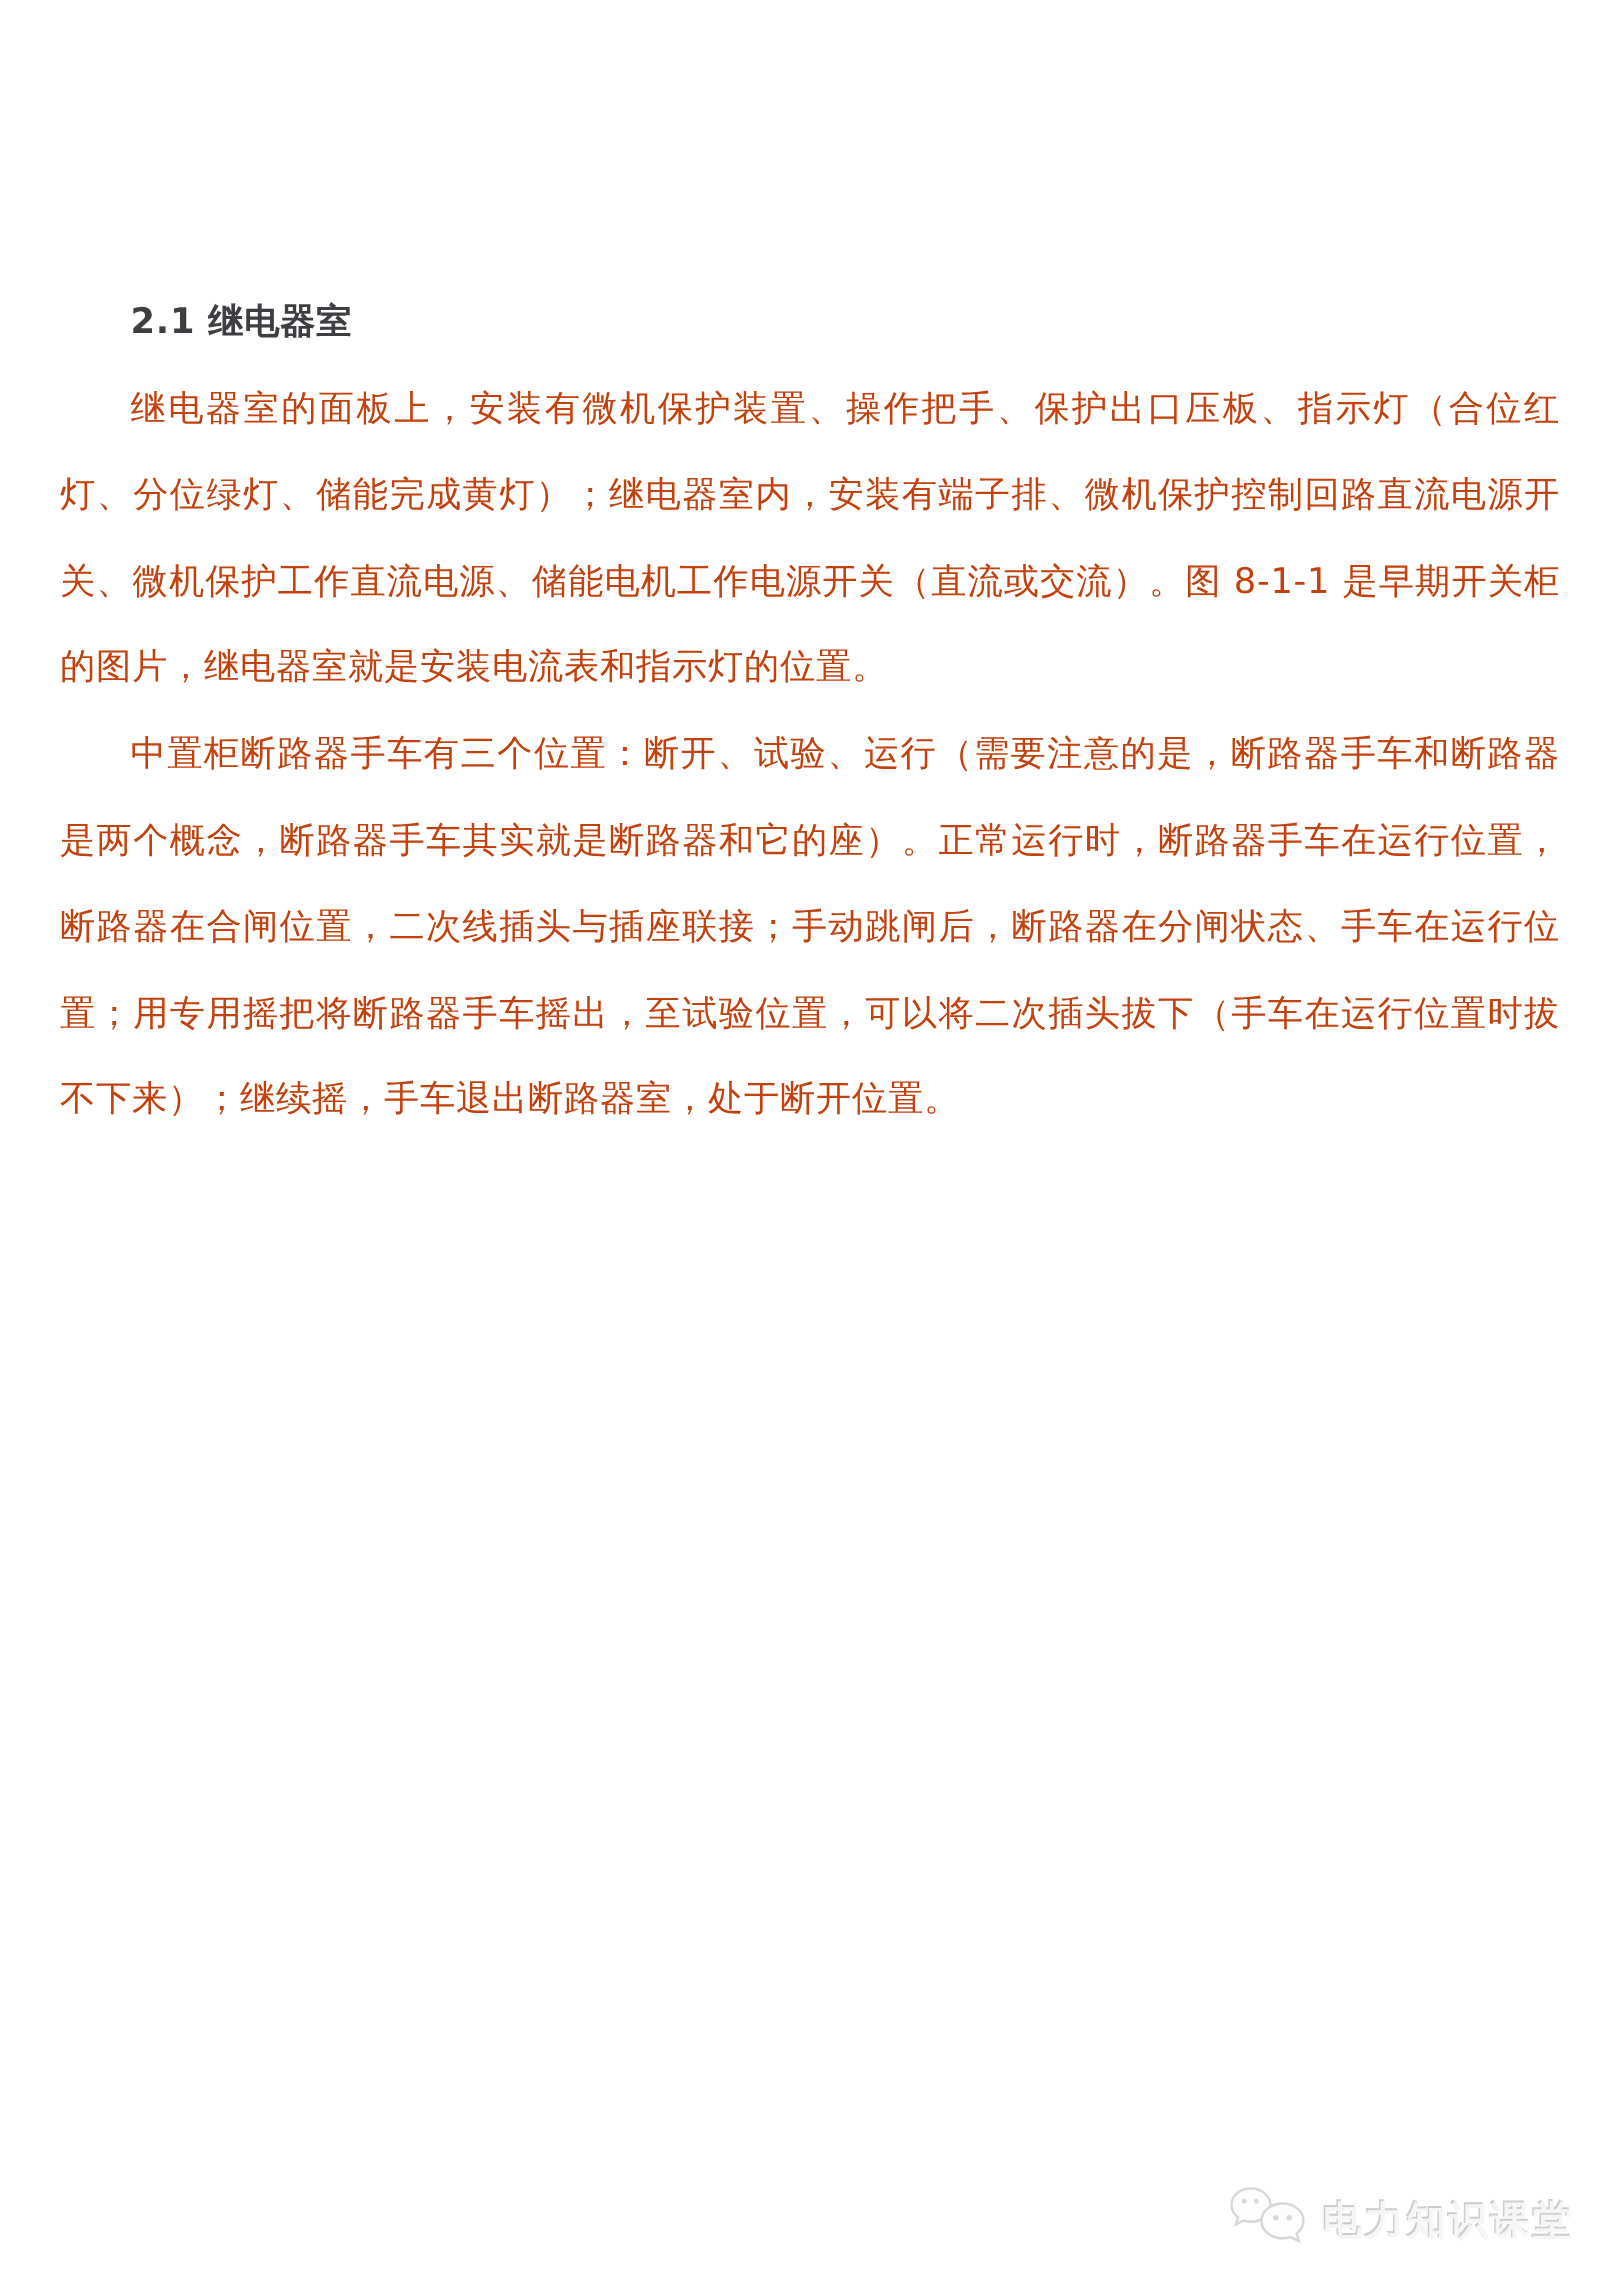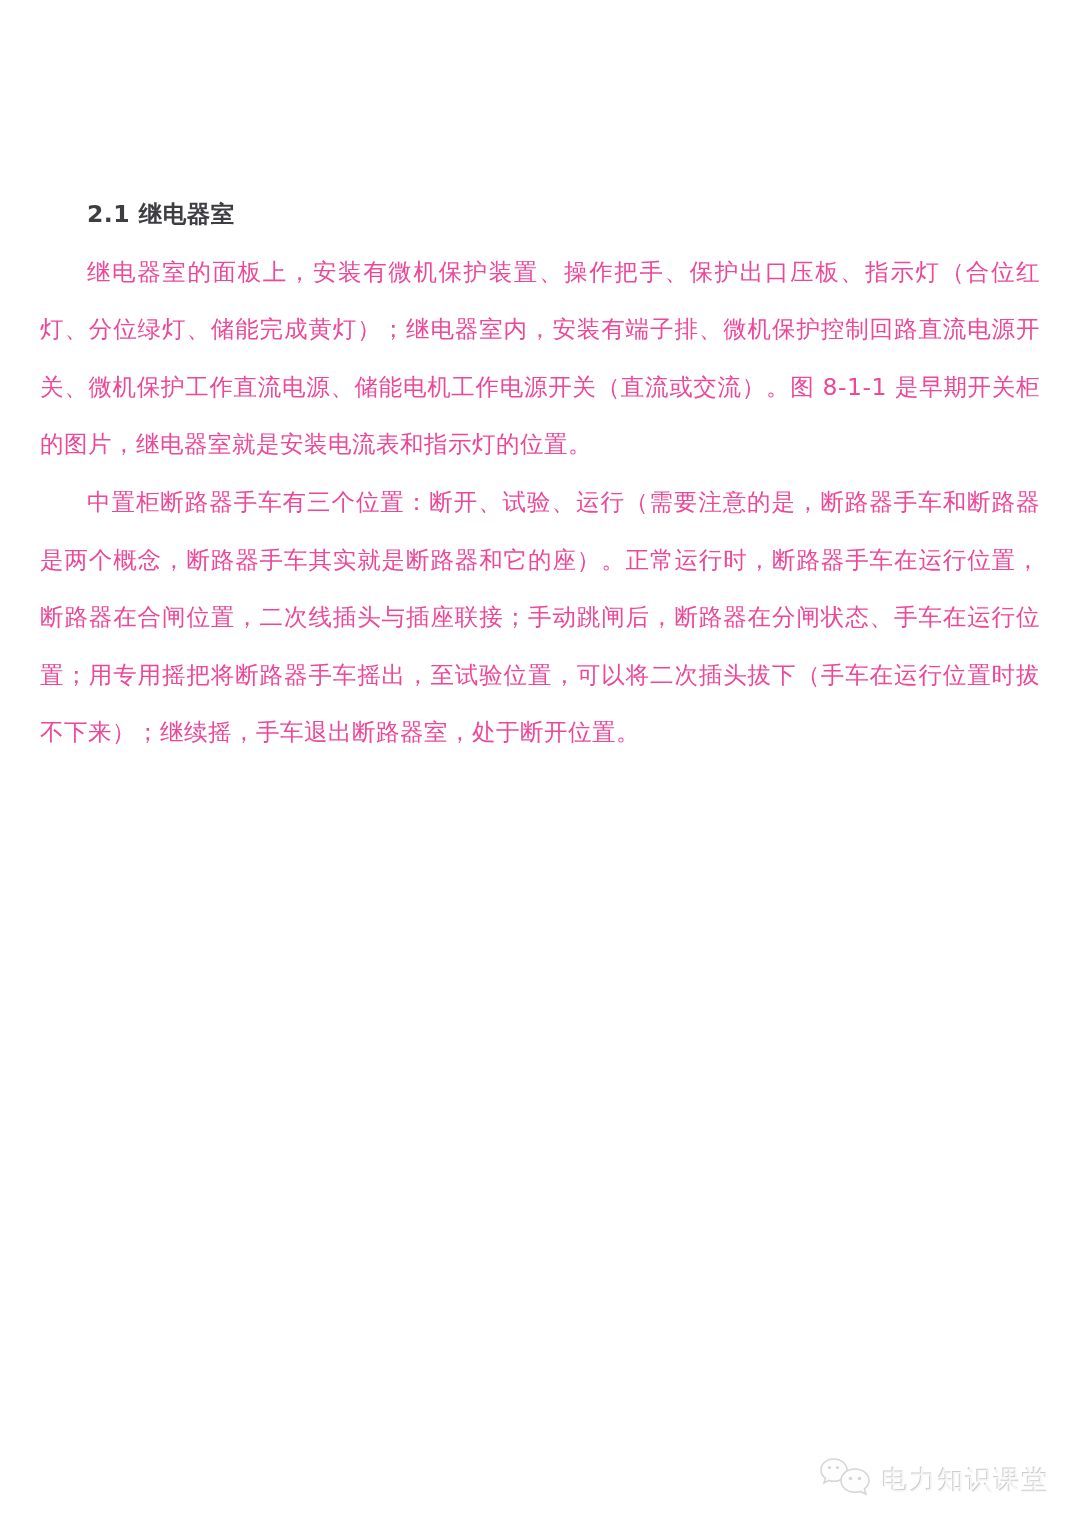--- a/index.html
+++ b/index.html
@@ -17,21 +17,21 @@
   }
   .content {
     box-sizing: border-box;
     width: 1080px;
     padding: 186px 40px 0 40px;
   }
   .para, .heading {
     margin: 0;
     font-size: 23.5px;
     line-height: 57.6px;
-    color: #ec4899;
+    color: #c2410c;
     text-indent: 2em;
     text-align: justify;
     text-justify: inter-ideograph;
     letter-spacing: 0.5px;
   }
   .heading {
     font-weight: 700;
     color: #3e3e42;
     text-align: left;
   }
@@ -42,21 +42,21 @@
     display: flex;
     align-items: center;
     gap: 8px;
     user-select: none;
   }
   .watermark-text {
     font-size: 26px;
     letter-spacing: 2px;
     color: #f6f6f6;
     text-shadow: -1px -1px 0 #cccccc, 1px 1px 0 #ffffff;
-    font-weight: 400;
+    font-weight: 700;
   }
   .watermark-icon { display: inline-block; }
 </style>
 </head>
 <body>
 
 <div class="page">
 
   <div class="content">
     <h3 class="heading">2.1 继电器室</h3>

